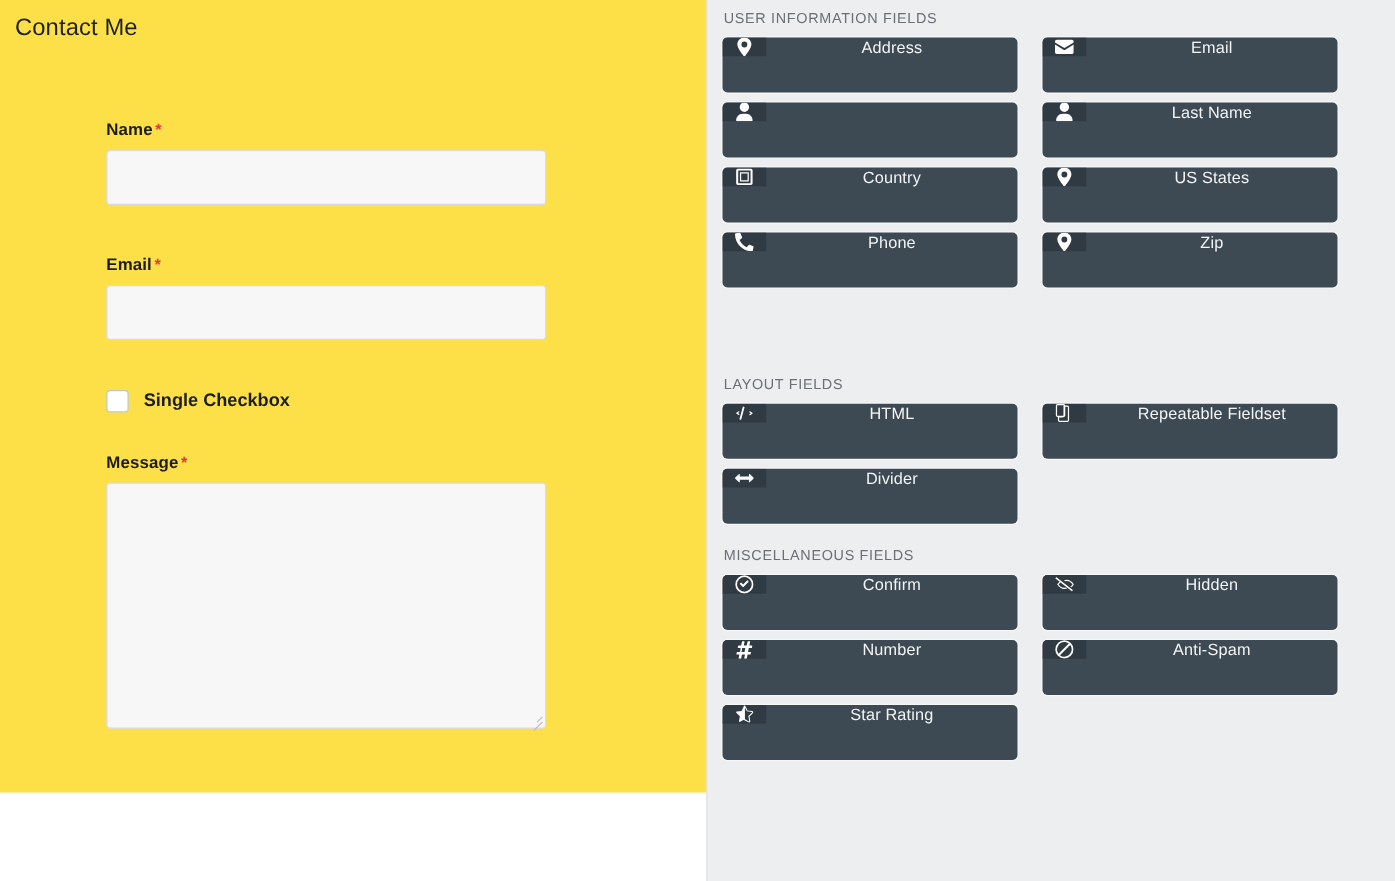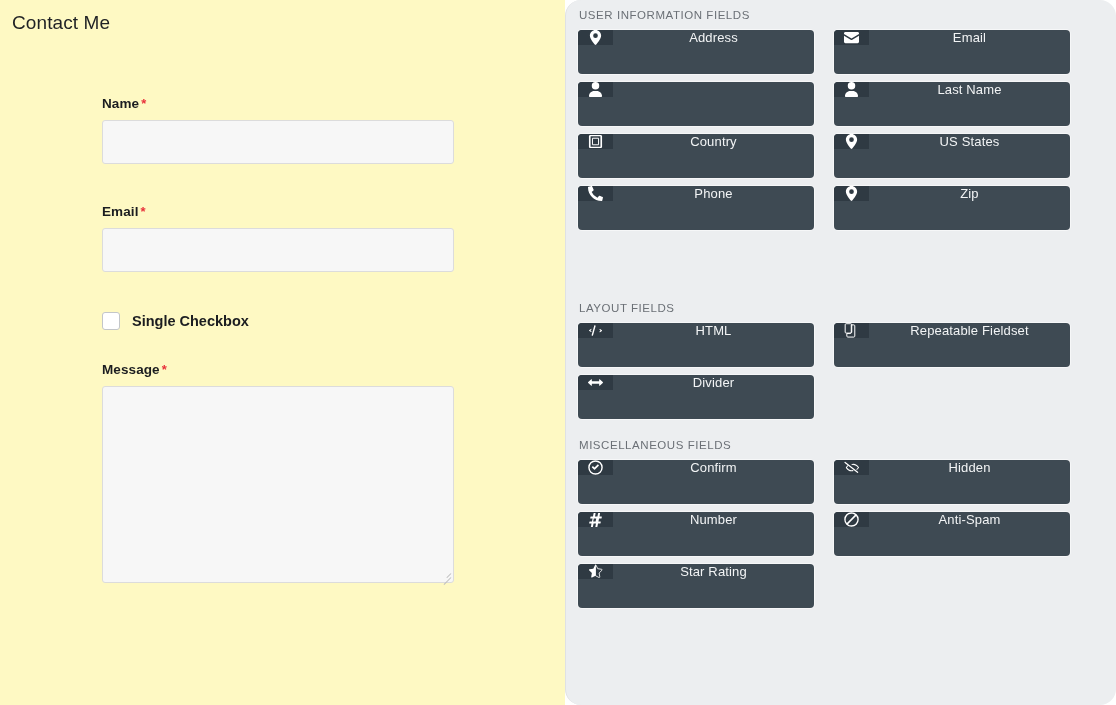--- a/index.html
+++ b/index.html
@@ -6,33 +6,33 @@
   html, body {
     width: 1116px; height: 705px;
     background: #ffffff;
     font-family: "Liberation Sans", sans-serif;
     overflow: hidden;
   }
   .app { position: relative; width: 1116px; height: 705px; display: flex; }
 
   
   .form-pane {
-    width: 565px; height: 705px;
-    background: #fef9c3;
+    width: 565px; height: 634px;
+    background: #fde047;
     position: relative;
   }
   .form-title {
     position: absolute;
     left: 12px; top: 12px;
     font-size: 19px;
     font-weight: 400;
     color: #1f2124;
     letter-spacing: .1px;
   }
-  .form-body { position: absolute; left: 102px; top: 96px; width: 352px; }
+  .form-body { position: absolute; left: 85px; top: 96px; width: 352px; }
 
   .field-label {
     font-size: 13.5px;
     font-weight: 700;
     color: #1b1d20;
     display: block;
     margin-bottom: 9px;
     letter-spacing: .1px;
   }
   .req { color: #e8313a; font-size: 13px; font-weight: 700; margin-left: 2px; }
@@ -94,21 +94,20 @@
   .ta-handle i:nth-child(1){ bottom: 2px; width: 10px; }
   .ta-handle i:nth-child(2){ bottom: 6px; width: 6px; }
 
   
   .palette {
     width: 551px; height: 705px;
     background: #eceef0;
     border-left: 1px solid #dfe1e4;
     padding: 9px 12px 0 12px;
     overflow: hidden;
-    border-radius: 16px;
   }
   .section + .section { margin-top: 20px; }
   .section-title {
     font-size: 11.5px;
     font-weight: 400;
     letter-spacing: .55px;
     color: #6b7076;
     text-transform: uppercase;
     margin-bottom: 9px;
     padding-left: 1px;

